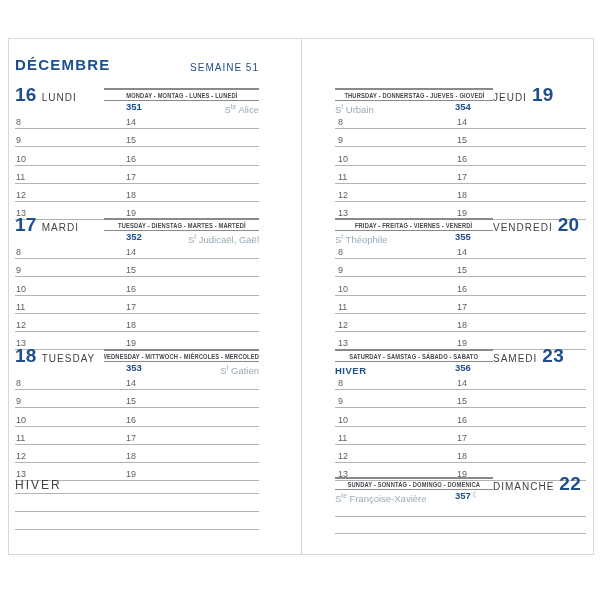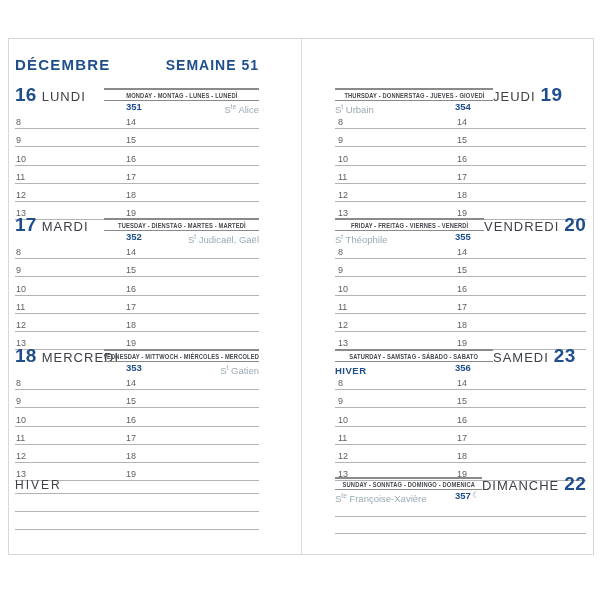--- a/index.html
+++ b/index.html
@@ -12,34 +12,34 @@
   #pageL{left:8px;width:304px;}
   #pageR{left:301px;width:293px;}
   .content{position:absolute;top:0;bottom:0;}
   #contentL{left:6px;width:244px;}
   #contentR{left:33px;width:251px;}
 
   
   .month-row-l{position:absolute;top:13px;left:0;right:0;height:21px;
     display:flex;justify-content:space-between;align-items:flex-end;}
   .m-title{font-size:15px;font-weight:700;letter-spacing:1.2px;color:#1e4e8c;}
-  .m-week{font-size:14px;font-weight:700;letter-spacing:1px;color:#1e4e8c;}
+  .m-week{font-size:10px;font-weight:400;letter-spacing:1px;color:#1e4e8c;}
   .month-row-r{position:absolute;top:19px;left:0;right:0;text-align:center;}
   .m-multi{display:inline-block;font-size:9px;font-weight:600;letter-spacing:0.8px;
     color:#1e4e8c;white-space:nowrap;transform:scaleX(0.97);transform-origin:center;}
 
   
   .day{position:absolute;left:0;right:0;}
   .dB1{top:49px}.dB2{top:179px}.dB3{top:310px}.dB4{top:438px}
   .dhead{display:flex;height:13px;}
   .dtitle{display:flex;align-items:baseline;white-space:nowrap;}
   .dtitleL{width:89px;}
   .dtitleR{flex:1;justify-content:flex-start;}
   .dnum{font-size:19px;font-weight:700;color:#1e4e8c;line-height:14px;letter-spacing:0.3px;}
-  .dname{font-size:13px;color:#3e4146;letter-spacing:1px;line-height:14px;}
+  .dname{font-size:10px;color:#3e4146;letter-spacing:1px;line-height:14px;}
   .dtitleL .dnum{margin-right:5px;}
   .dtitleR .dname{margin-right:5px;}
   .dlangs{box-sizing:border-box;border-top:2px solid #8a8a8a;border-bottom:1px solid #8a8a8a;
     display:flex;align-items:center;justify-content:center;overflow:hidden;}
   .dlangsL{flex:1;}
   .dlangsR{width:158px;}
   .dlangs span{font-size:7px;font-weight:600;letter-spacing:0.2px;color:#45494e;
     white-space:nowrap;transform:scaleX(0.82);transform-origin:center;}
   .dsub{position:relative;height:10px;}
   .dsubS{height:9px;}
@@ -162,21 +162,21 @@
             <span class="h1">13</span>
             <span class="h2">19</span>
           </div>
         </div>
     </div>
 
     <div class="day dB3">
       <div class="dhead">
         <div class="dtitle dtitleL">
           <span class="dnum">18</span>
-          <span class="dname">MERCREDI</span>
+          <span class="dname">TUESDAY</span>
         </div>
         <div class="dlangs dlangsL">
           <span>WEDNESDAY - MITTWOCH - MIÉRCOLES - MERCOLEDÌ</span>
         </div>
       </div>
       <div class="dsub">
         <span class="doy">353</span>
         <span class="saint saintL"><span>S</span><sup>t</sup><span> Gatien</span></span>
       </div>
       <div class="hours">

